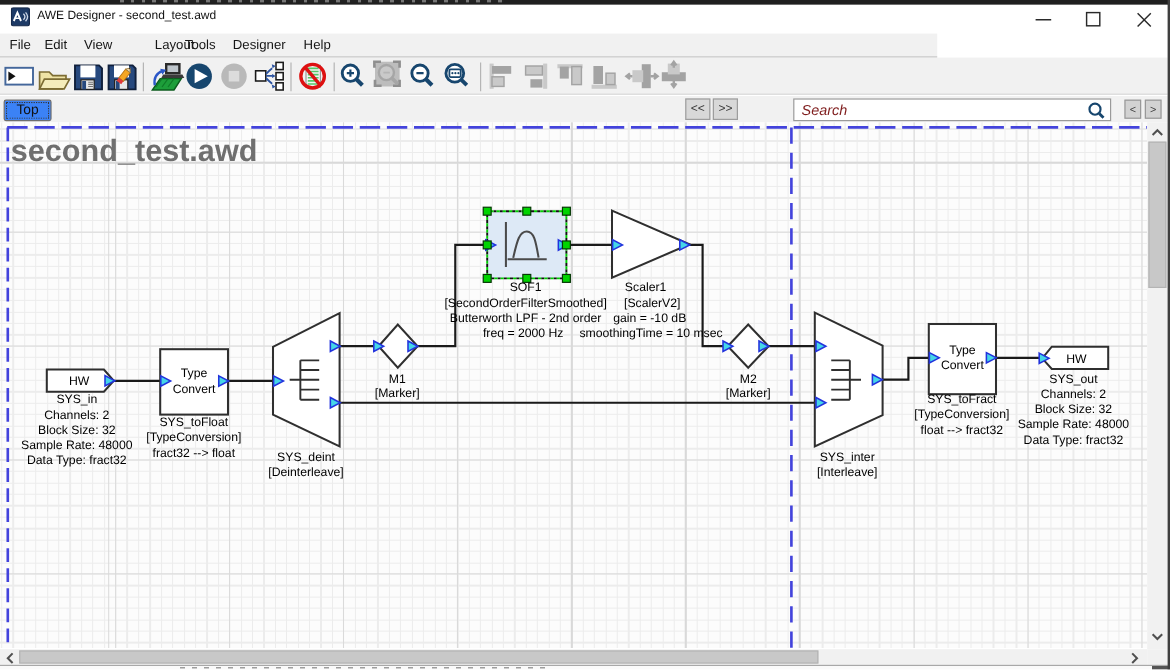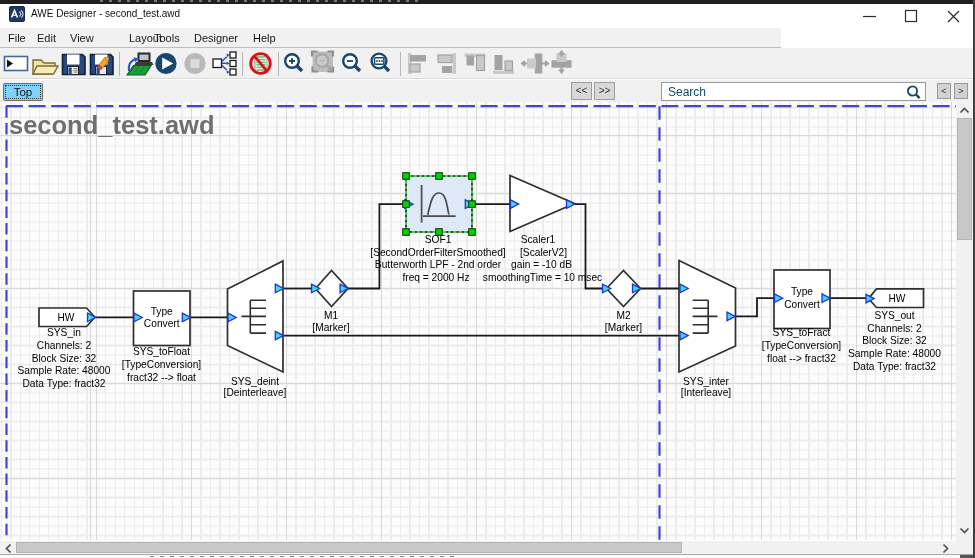--- a/index.html
+++ b/index.html
@@ -174,29 +174,29 @@
     <path d="M522 15.5 h5 m-2 -2.4 l-3 2.4 3 2.4 M542 15.5 h5 m-2 -2.4 l3 2.4 -3 2.4" stroke="#a3a3a3" stroke-width="2" fill="none"></path>
   </g>
   <g>
     <rect x="551.5" y="12.2" width="20" height="7.5" fill="#a3a3a3"></rect>
     <rect x="556.5" y="5" width="10" height="9" fill="#c9c9c9"></rect>
     <path d="M561.5 4.5 v4 m-2.2 -2 l2.2 -3 2.2 3 M561.5 23.5 v-4 m-2.2 2 l2.2 3 2.2 -3" stroke="#a3a3a3" stroke-width="2" fill="none"></path>
   </g>
 </svg>
 
 <div class="abs" style="left:0;top:80px;width:973px;height:22px;background:#f1f1f1;"></div>
-<div class="abs" style="left:3px;top:83px;width:40px;height:18px;background:#7dd3fc;border:1px solid #6f6f6f;border-radius:2px;">
+<div class="abs" style="left:3px;top:83px;width:40px;height:18px;background:#3b82f6;border:1px solid #6f6f6f;border-radius:2px;">
   <div class="abs" style="left:1px;top:1px;right:1px;bottom:1px;border:1px dotted #333;border-radius:1px;"></div>
   <div class="abs" style="left:0;top:2px;width:100%;text-align:center;font-size:11.5px;color:#111;">Top</div>
 </div>
 <div class="abs" style="left:571px;top:82px;width:21px;height:18px;background:#d8d8d8;border:1px solid #9d9d9d;font-size:10px;color:#333;text-align:center;line-height:16px;">&lt;&lt;</div>
 <div class="abs" style="left:594px;top:82px;width:21px;height:18px;background:#d8d8d8;border:1px solid #9d9d9d;font-size:10px;color:#333;text-align:center;line-height:16px;">&gt;&gt;</div>
 <div class="abs" style="left:626px;top:85px;font-size:12px;color:#111;margin-top:24px;">Find:</div>
 <div class="abs" style="left:661px;top:82px;width:265px;height:19px;background:#fff;border:1px solid #9a9a9a;">
-  <span class="abs" style="left:6px;top:2px;font-size:12px;color:#0c4a6e;">Search</span>
+  <span class="abs" style="left:6px;top:2px;font-size:12px;font-style:italic;color:#7f1d1d;">Search</span>
   <svg class="abs" style="right:3px;top:1px;" width="17" height="16" viewBox="0 0 17 16">
     <circle cx="7.5" cy="7" r="4.6" fill="none" stroke="#17466e" stroke-width="1.8"></circle>
     <path d="M11 10.5 l3.6 3.6" stroke="#17466e" stroke-width="2.4"></path>
   </svg>
 </div>
 <div class="abs" style="left:937px;top:83px;width:14px;height:16px;background:#d2d2d2;border:1px solid #999;font-size:9px;color:#333;text-align:center;line-height:14px;">&lt;</div>
 <div class="abs" style="left:954px;top:83px;width:14px;height:16px;background:#d2d2d2;border:1px solid #999;font-size:9px;color:#333;text-align:center;line-height:14px;">&gt;</div>
 
 <div class="abs" id="canvas" style="left:0;top:102px;width:956px;height:438px;background-color:#fcfcfc;
   background-image:

